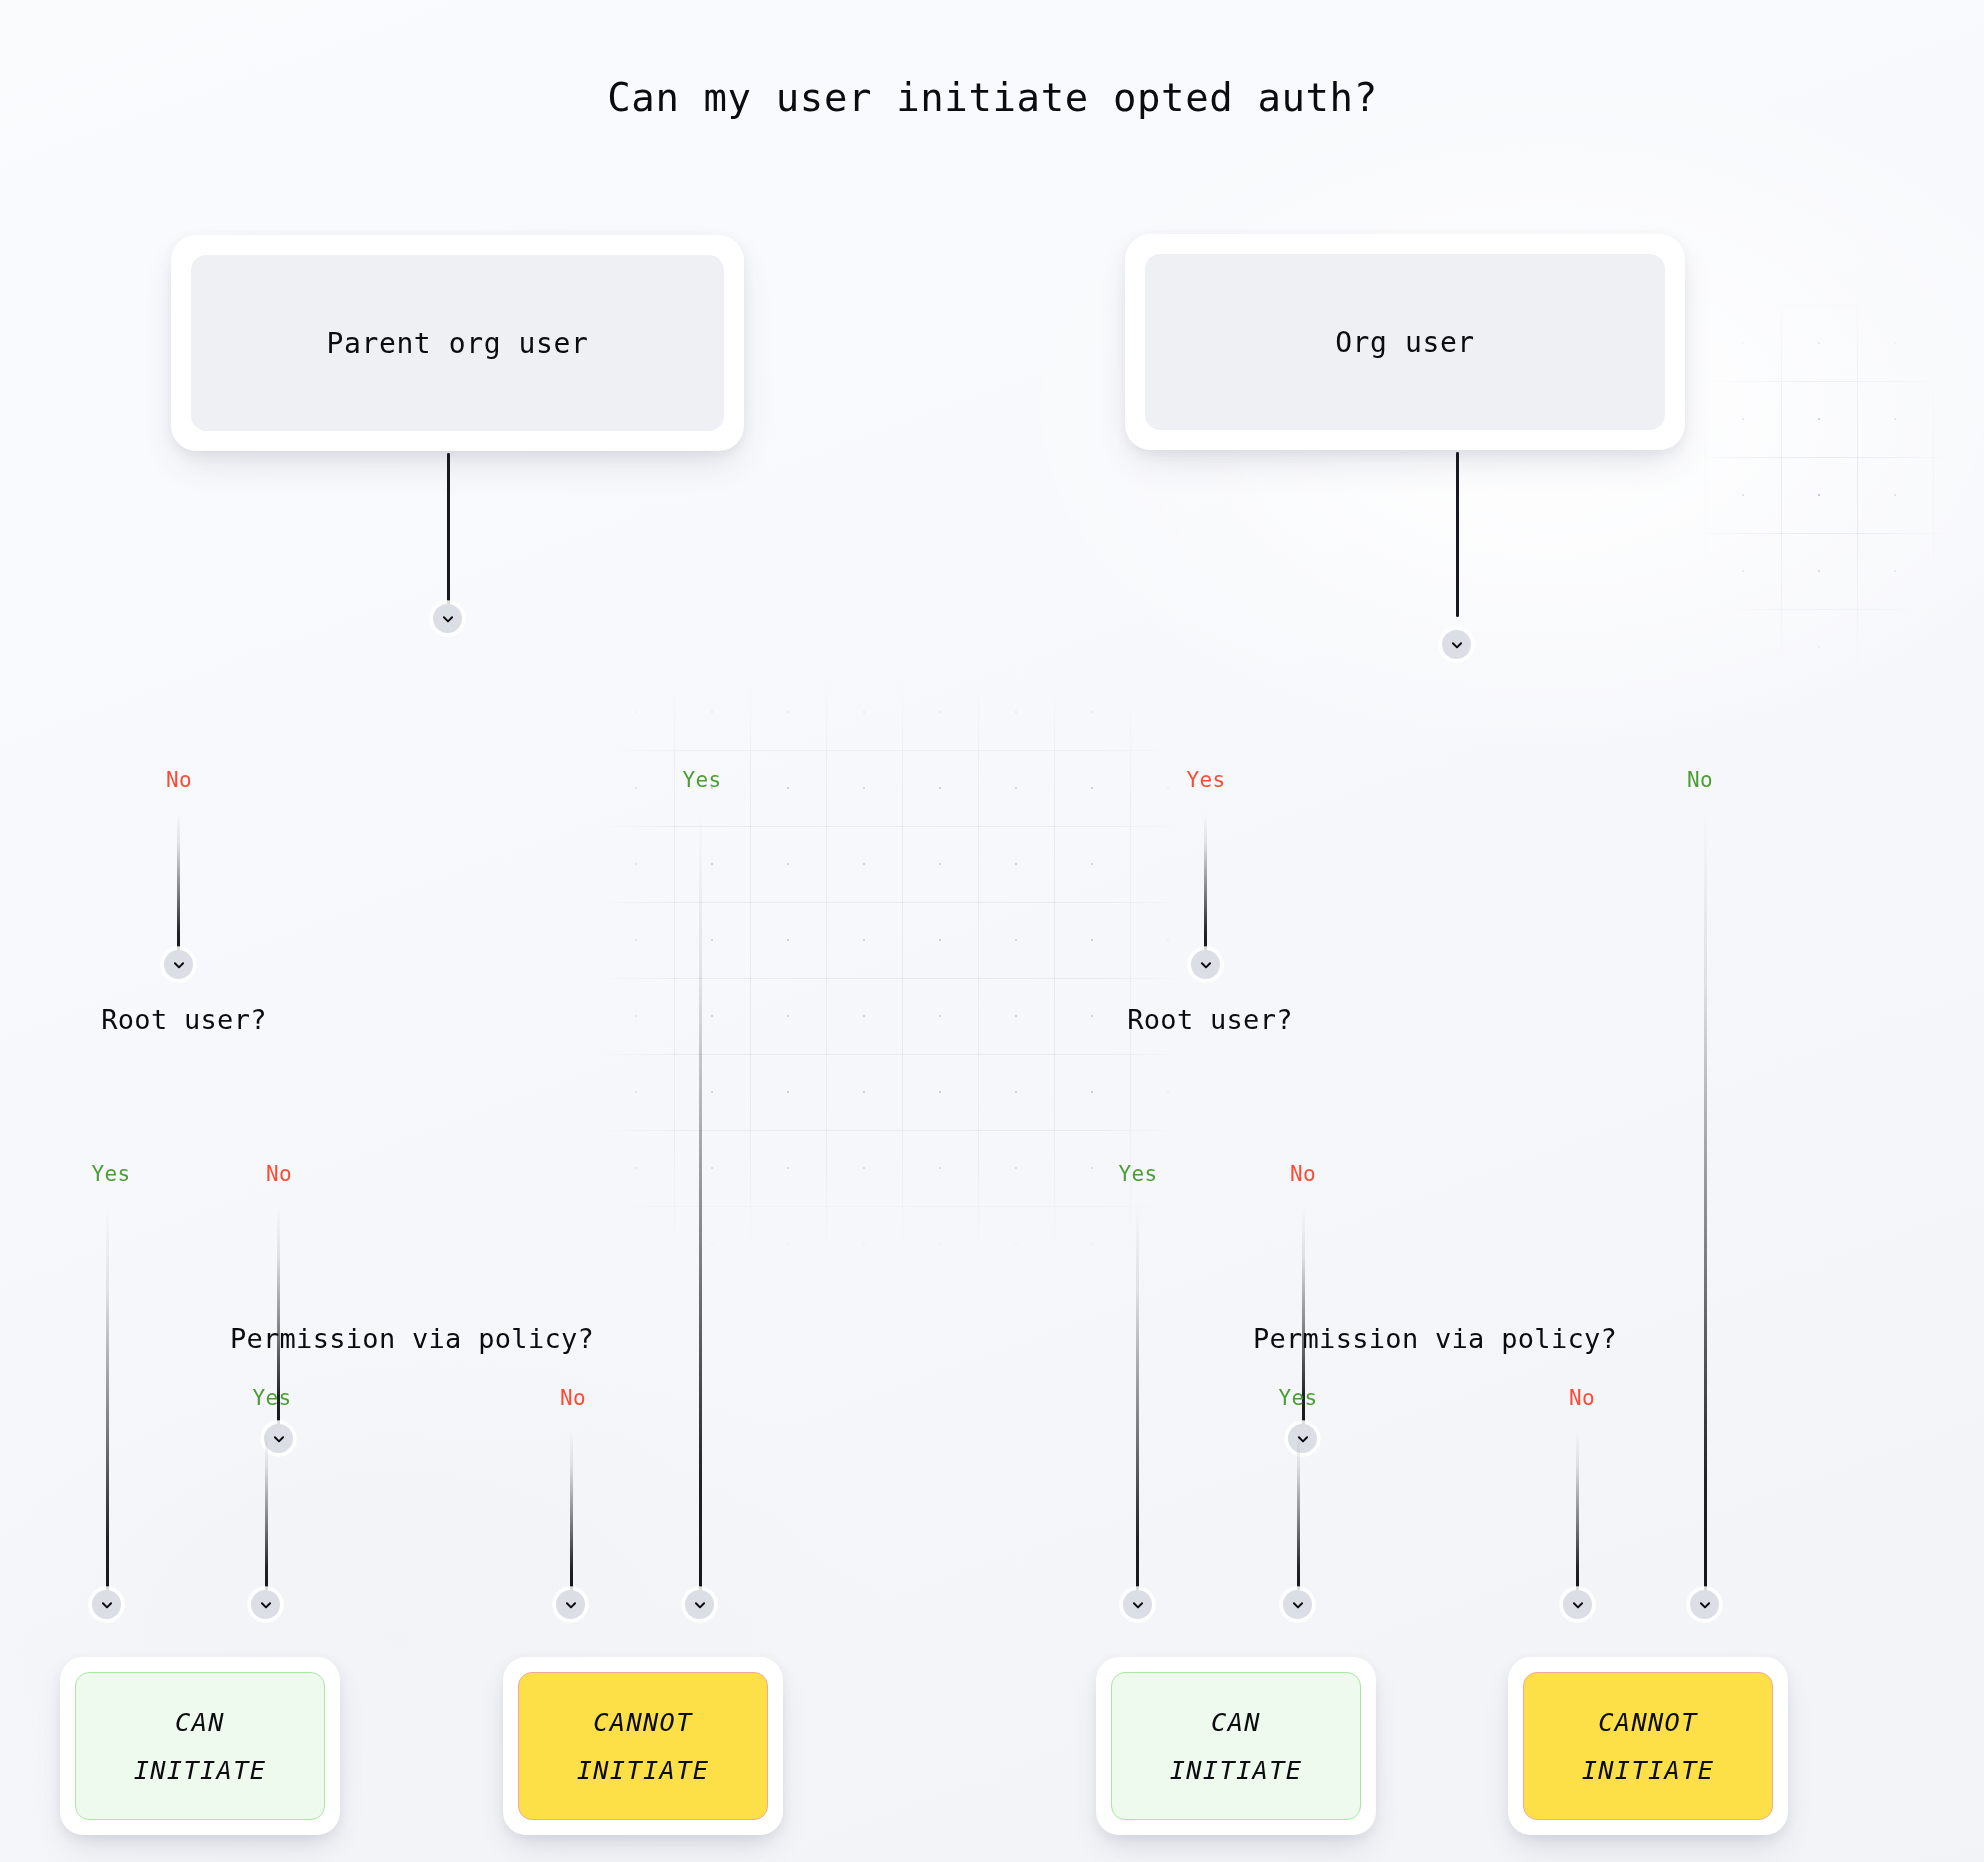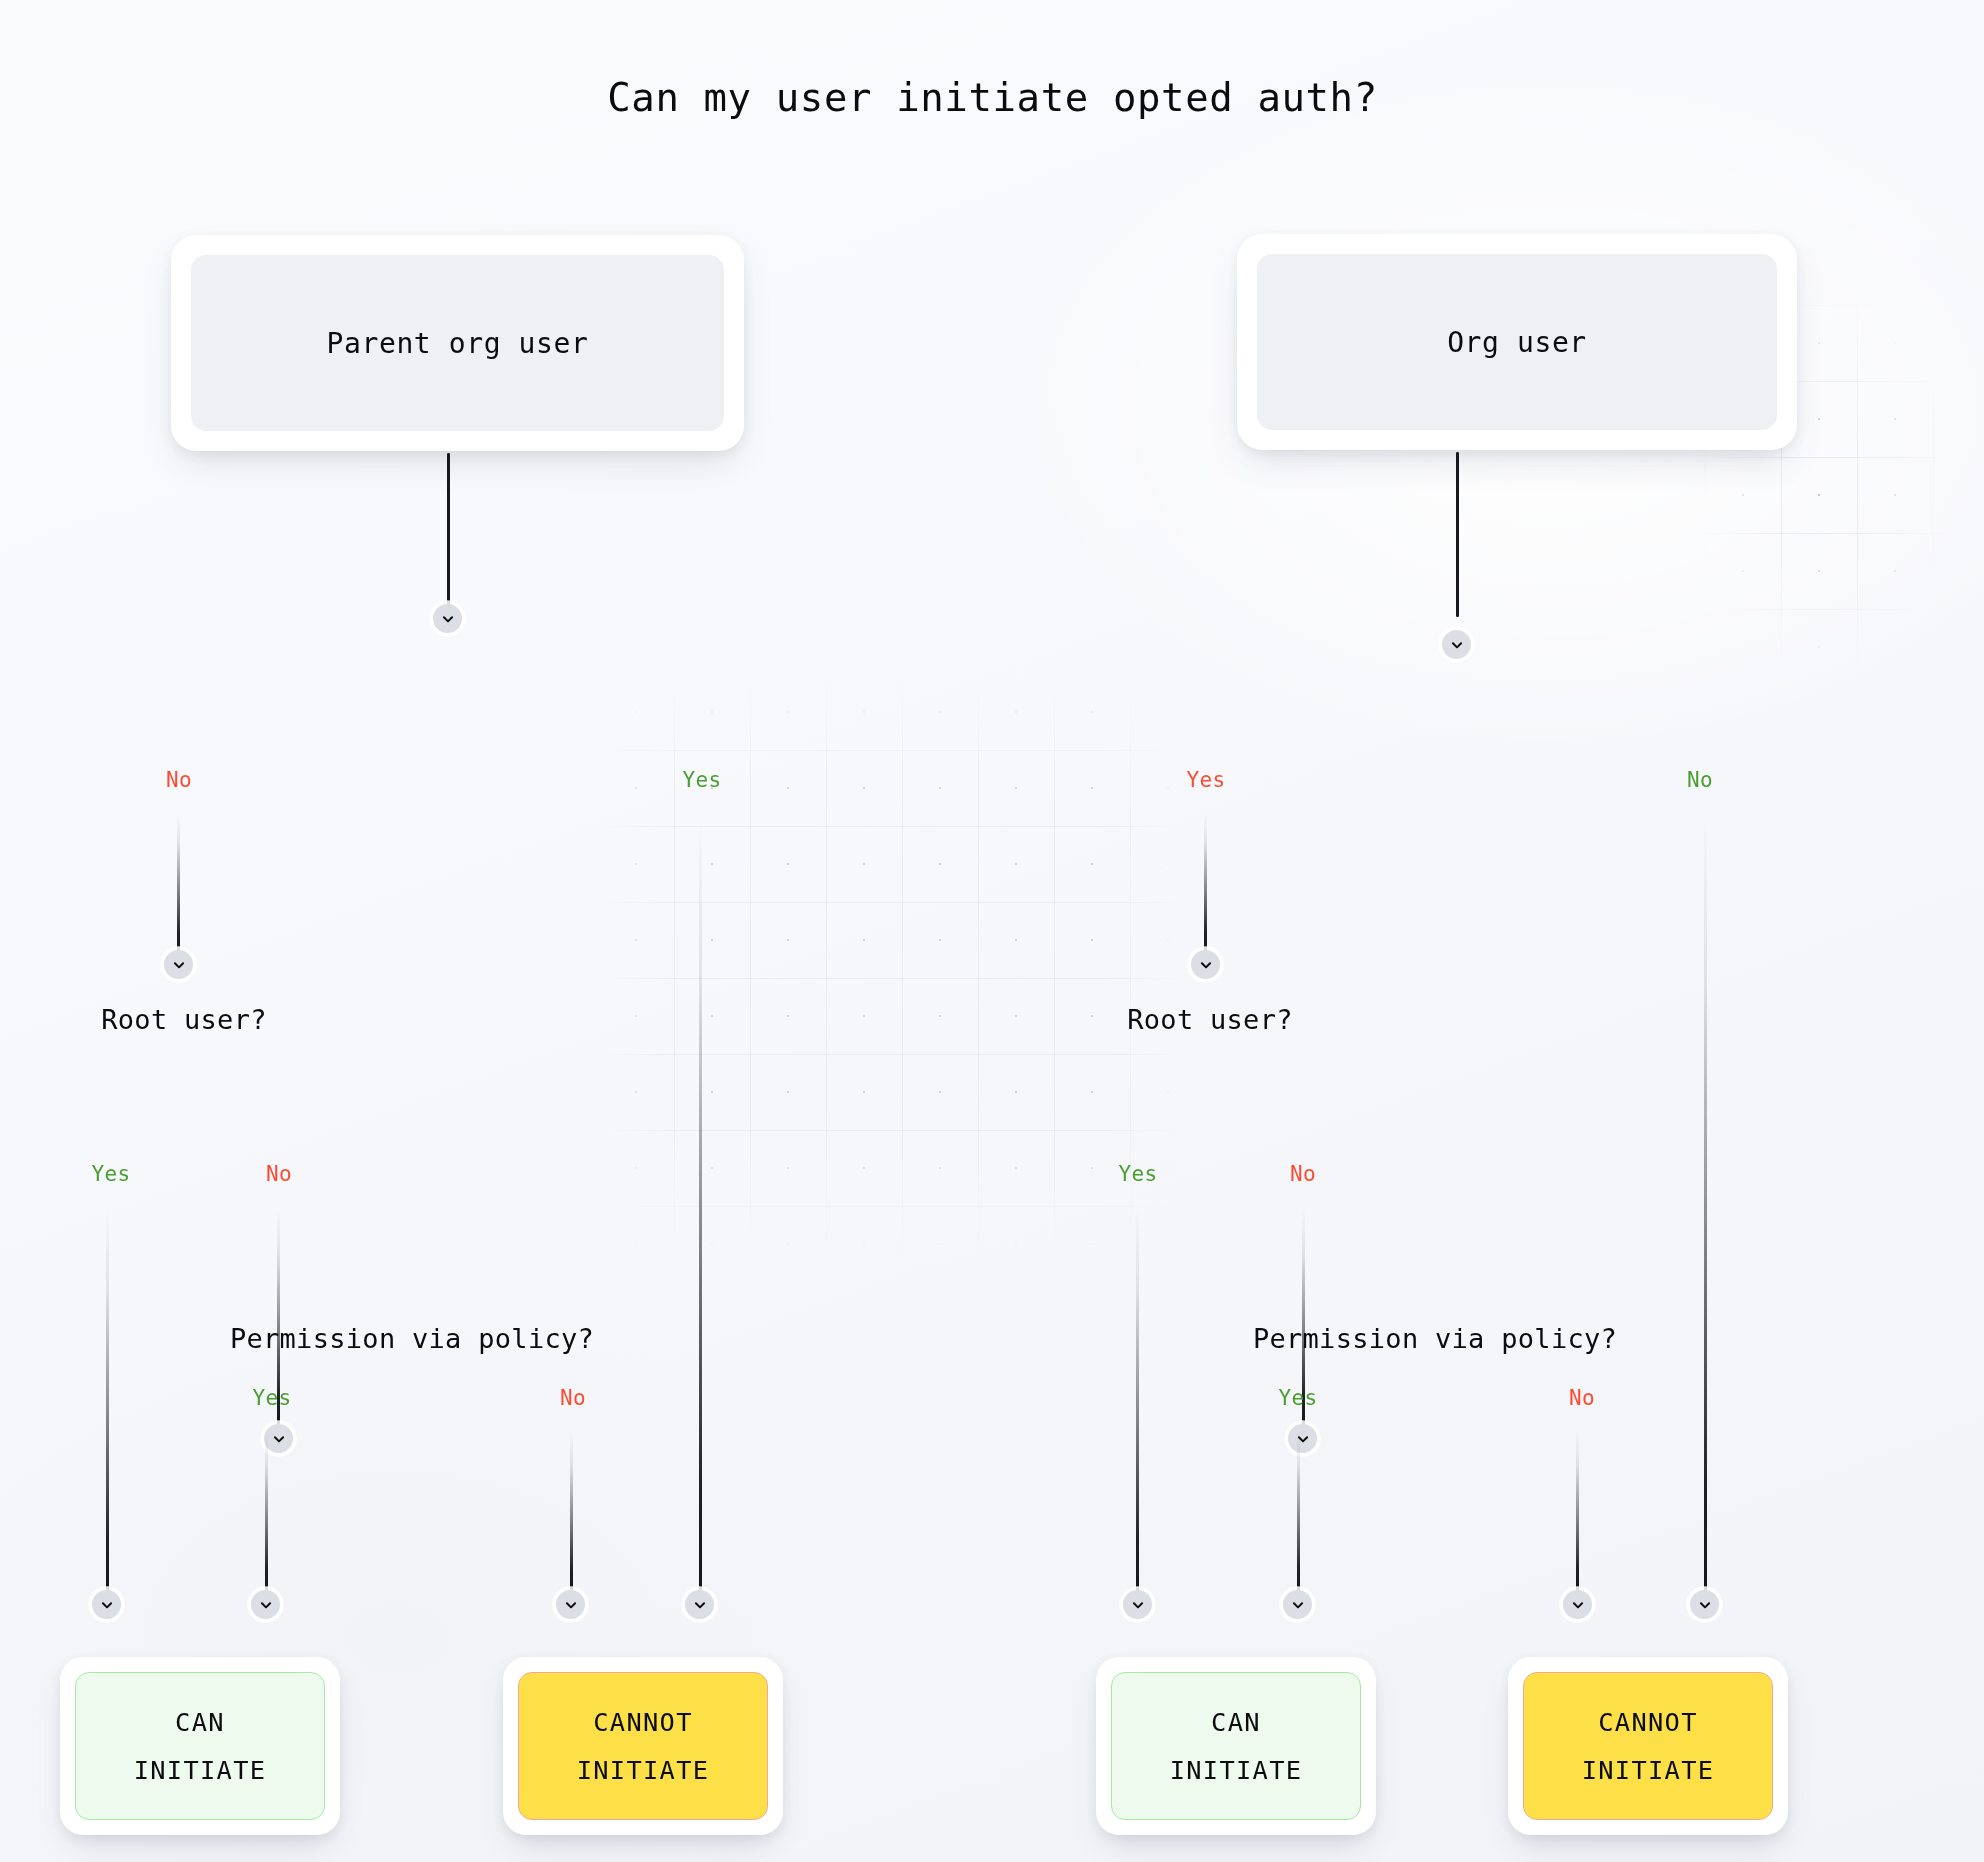--- a/index.html
+++ b/index.html
@@ -126,20 +126,21 @@
     display: flex;
     flex-direction: column;
     align-items: center;
     justify-content: center;
     gap: 21px;
     font-size: 25.4px;
     line-height: 1.05;
     color: #0b0c0e;
     letter-spacing: 1.3px;
     text-align: center;
+    font-style: italic;
   }
   .term-inner.can {
     background: #effaef;
     border-color: #a8e9a0;
   }
   .term-inner.cannot {
     background: #fde047;
     border-color: #f2a898;
   }
 
@@ -284,21 +285,21 @@
     </div>
   </div>
 
   <div class="term-card" style="left:503px; top:1657px; width:280px; height:178px;">
     <div class="term-inner cannot">
       <span>CANNOT</span>
       <span>INITIATE</span>
     </div>
   </div>
 
-  <div class="start-card" style="left:1237px; top:234px; width:560px; height:216px;">
+  <div class="start-card" style="left:1125px; top:234px; width:560px; height:216px;">
     <div class="start-inner">Org user</div>
   </div>
 
   <div class="edge solid" style="left:1456px; top:452px; height:165px;"></div>
   <div class="chev" style="left:1457px; top:630px;">
     <svg width="14" height="14" viewBox="0 0 24 24" fill="none" stroke="#0b0c0e" stroke-width="3.4" stroke-linecap="round" stroke-linejoin="round">
         <polyline points="5,9 12,16 19,9"></polyline>
       </svg>
   </div>
 

